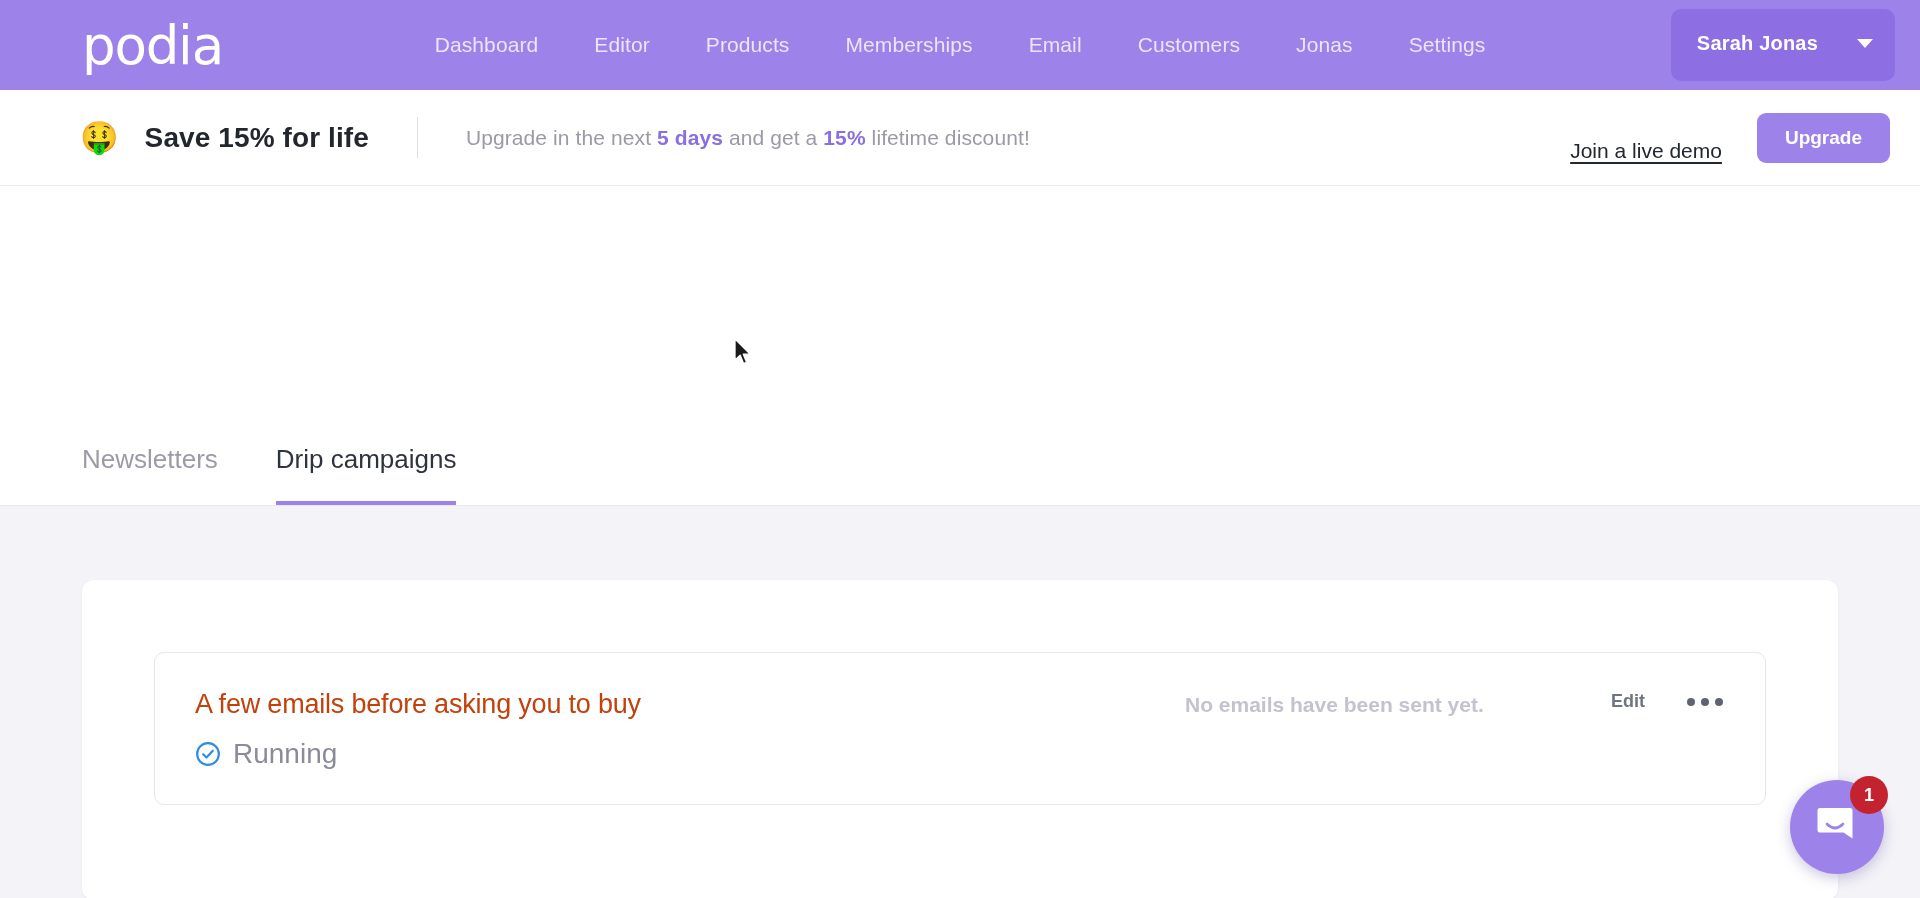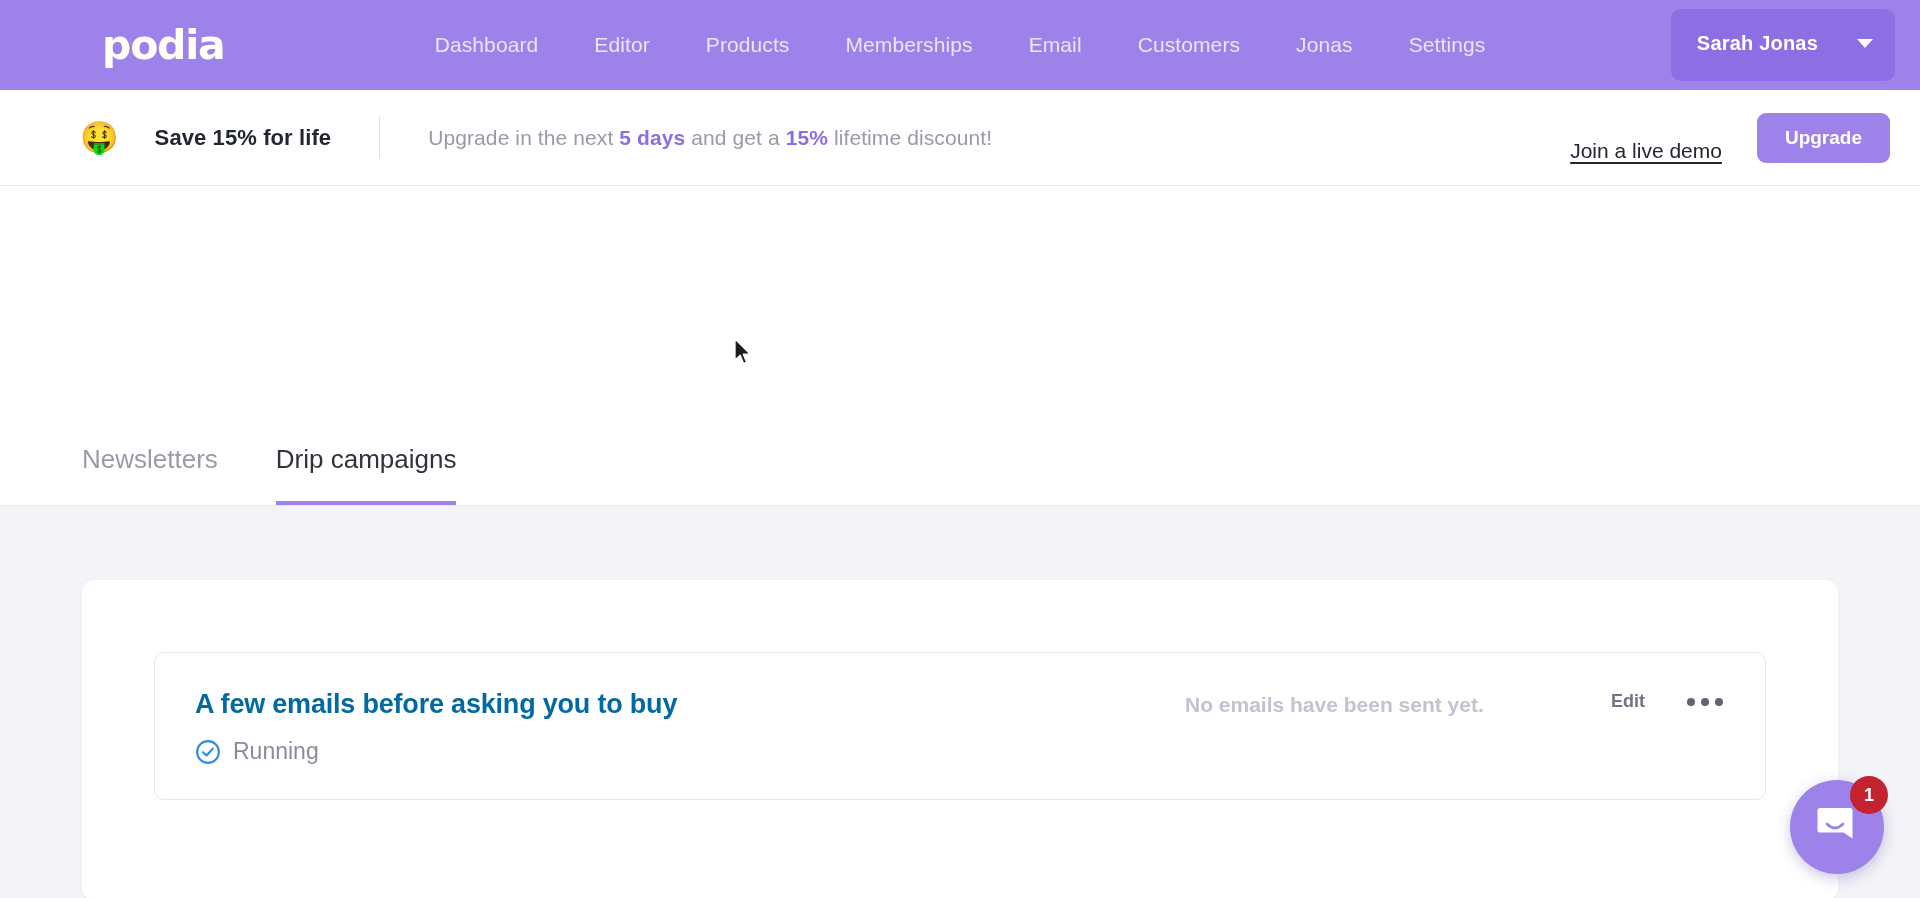--- a/index.html
+++ b/index.html
@@ -14,24 +14,23 @@
   
   .topnav{
     height:90px;
     background:#9d82e9;
     display:flex; align-items:center;
     position:relative;
   }
   .logo{
     position:absolute; left:82px; top:50%; transform:translateY(-50%);
     color:#fffef8;
-    font-size:41px; font-weight:700;
+    font-size:53px; font-weight:400;
     letter-spacing:-1.2px;
     font-family:"DejaVu Sans", sans-serif;
-    margin-left:20px;
   }
   .nav-links{
     position:absolute; left:50%; transform:translateX(-50%);
     display:flex; align-items:center; gap:10px;
   }
   .nav-link{
     color:#ece4fb;
     font-size:21px;
     padding:0 23px;
     white-space:nowrap;
@@ -62,22 +61,22 @@
     border-bottom:1px solid #eceaf2;
     display:flex; align-items:center;
     position:relative;
   }
   .promo-left{
     display:flex; align-items:center;
     margin-left:80px;
   }
   .promo-emoji{ font-size:31px; line-height:1; }
   .promo-headline{
-    margin-left:36px;
-    font-size:22px; font-weight:700; color:#22262e;
+    margin-left:26px;
+    font-size:28px; font-weight:700; color:#22262e;
     letter-spacing:.1px;
   }
   .promo-divider{
     width:1px; height:41px; background:#dedce6;
     margin:0 48px;
   }
   .promo-text{
     font-size:21px; color:#9a9aa6; letter-spacing:.1px;text-align:right;
   }
   .promo-text b{ color:#8b6fe0; font-weight:700; }
@@ -161,29 +160,29 @@
   .campaign-card{
     border:1px solid #e7e6ee;
     border-radius:10px;
     padding:36px 40px 34px 40px;
     display:flex; align-items:flex-start;
     position:relative;
     background:#ffffff;
   }
   .campaign-main{ flex:0 0 auto; }
   .campaign-title{
-    font-size:27px; color:#0369a1; font-weight:700;
+    font-size:27px; color:#c2410c; font-weight:400;
     letter-spacing:-.2px;
   }
   .campaign-status{
     display:flex; align-items:center; gap:12px;
     margin-top:18px;
   }
   .status-icon{ width:26px; height:26px; display:block; }
-  .status-label{ font-size:23px; color:#8b8b99; }
+  .status-label{ font-size:28px; color:#8b8b99; }
   .campaign-meta{
     position:absolute; left:1030px; top:40px;
     font-size:21px; font-weight:700; color:#c3c3d0;
     white-space:nowrap;
   }
   .campaign-actions{
     position:absolute; right:40px; top:38px;
     display:flex; align-items:center; gap:40px;
   }
   .edit-link{

